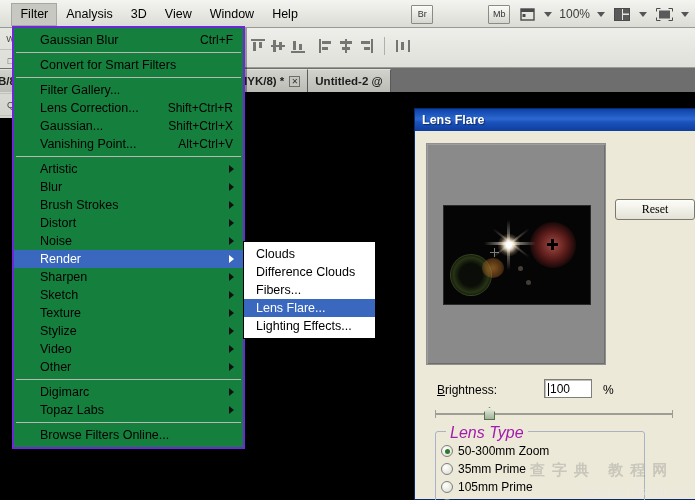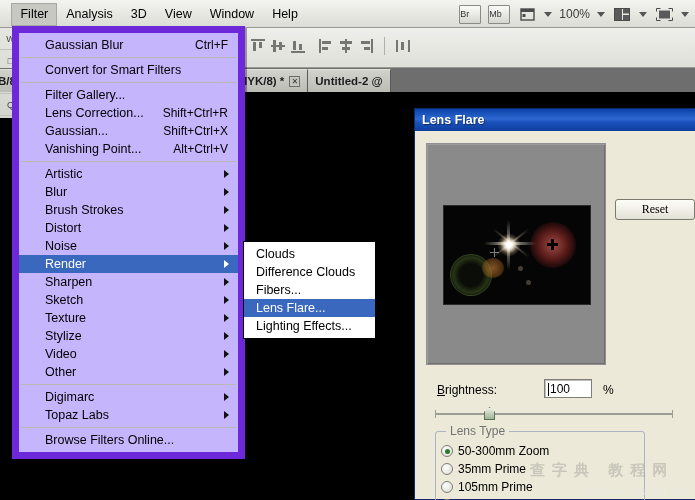--- a/index.html
+++ b/index.html
@@ -23,22 +23,22 @@
   .mitem {
     padding: 4px 9px 5px 9px; font-size: 12.5px; color:#000; cursor:default;
     line-height: 14px; white-space: nowrap;
   }
   .mitem.active { background:#c8c8c2; box-shadow: inset 0 0 0 1px #a8a8a2; }
 
   .toolbar-right { position:absolute; right:6px; top:3px; height:22px; display:flex; align-items:center; gap:7px; }
   .tbtn {
     width:22px; height:19px; border:1px solid #8b8b85;
     background: linear-gradient(to bottom,#fbfbf8,#d6d6d0);
-    font-size:9px; display:flex; align-items:center; 
-    color:#333; border-radius:1px; font-family:"Liberation Sans",sans-serif;
+    font-size:9px; display:flex; align-items:center; justify-content:center;
+    color:#333; border-radius:1px; font-family:"Liberation Sans",sans-serif;margin-left:48px;
   }
   .tglyph { width:20px; height:19px; display:flex; align-items:center; justify-content:center; }
   .caret { width:0;height:0;border-left:4px solid transparent;border-right:4px solid transparent;border-top:5px solid #555; }
   .zoomval { font-size:12px; color:#3b3b3b; }
 
   
   .optionsbar {
     position:absolute; left:0; top:28px; width:695px; height:40px;
     background: linear-gradient(to bottom,#eeeeea,#e0e0da);
     border-bottom:1px solid #9a9a94;
@@ -72,21 +72,21 @@
   .toolcol {
     position:absolute; left:0; top:28px; width:22px; height:90px;
     background: linear-gradient(to bottom,#e6e6e0,#d4d4ce);
     border-right:1px solid #9a9a94;
   }
   .toolcol .tslot { height:22px; border-bottom:1px solid #c2c2bc; display:flex; align-items:center; justify-content:center; font-size:9px; color:#444; }
 
   
   .menu {
     position:absolute; left:12px; top:26px; width:233px;
-    background:#c4b5fd; border:7px solid #6d28d9;
+    background:#15803d; border:2px solid #6d28d9;
     box-shadow: 2px 2px 0 rgba(0,0,0,.35);
     padding: 3px 0 3px 0;
   }
   .menu-row {
     position:relative; height:18px; display:flex; align-items:center;
     padding: 0 8px 0 26px; font-size:12.5px; color:#000; white-space:nowrap; cursor:default;
   }
   .menu-row.sel { background:#3a68bf; color:#fff; }
   .menu-row .shortcut { position:absolute; right:10px; font-size:12px; }
   .menu-row .arrow {
@@ -194,21 +194,21 @@
     border:1px solid #5d6f55;
     clip-path: polygon(50% 0%, 100% 38%, 100% 100%, 0% 100%, 0% 38%);
   }
 
   .lens-group {
     position:absolute; left:20px; top:300px; width:210px; height:82px;
     border:1px solid #a9b3c4; border-radius:3px;
   }
   .group-legend {
     position:absolute; left:10px; top:-8px; background:#ece9d8;
-    padding:0 4px; font-size:12px; color:#737373;
+    padding:0 4px; font-size:16px; color:#a21caf;font-style:italic;
   }
   .radio-row { position:absolute; left:5px; display:flex; align-items:center; gap:5px; font-size:12px; color:#000; }
   .radio {
     width:12px;height:12px;border-radius:50%;
     background: radial-gradient(circle at 35% 32%, #ffffff, #e6e6de 68%, #cfcfc7 100%);
     border:1px solid #7e7e78; position:relative; flex:0 0 auto;
   }
   .radio.on::after {
     content:''; position:absolute; left:2.5px; top:2.5px; width:5px;height:5px;border-radius:50%;
     background:#2a7a2a;

